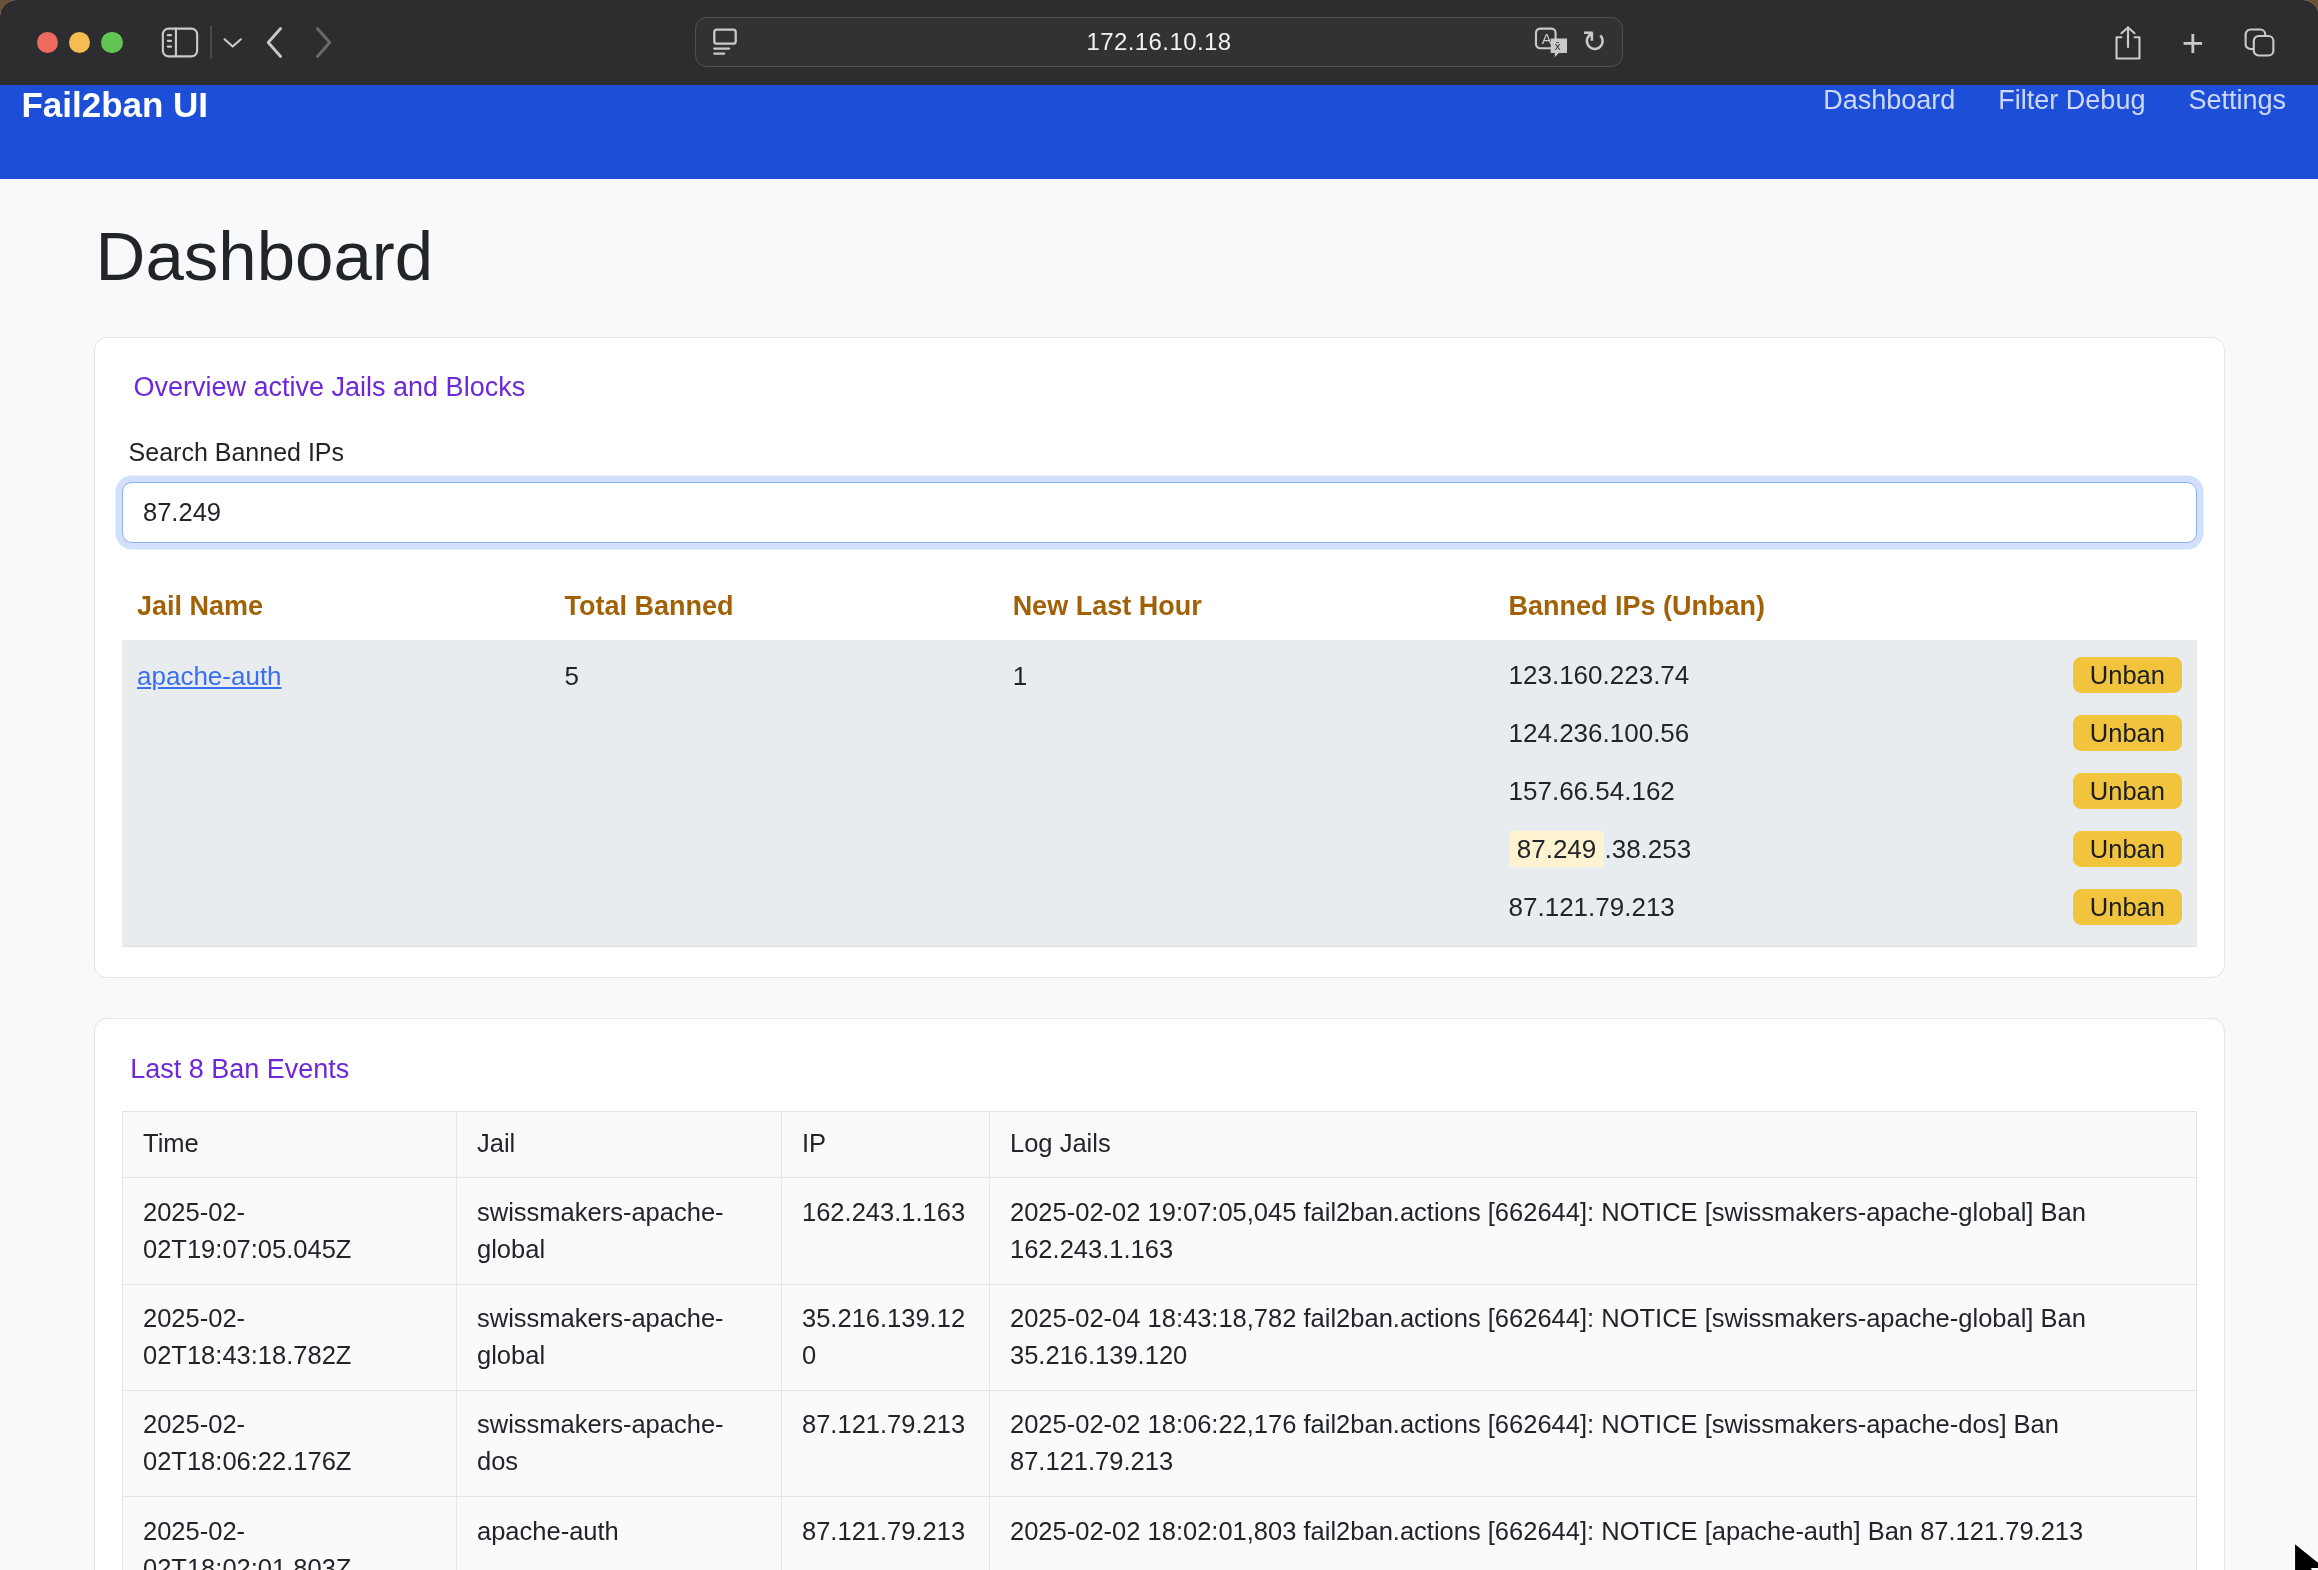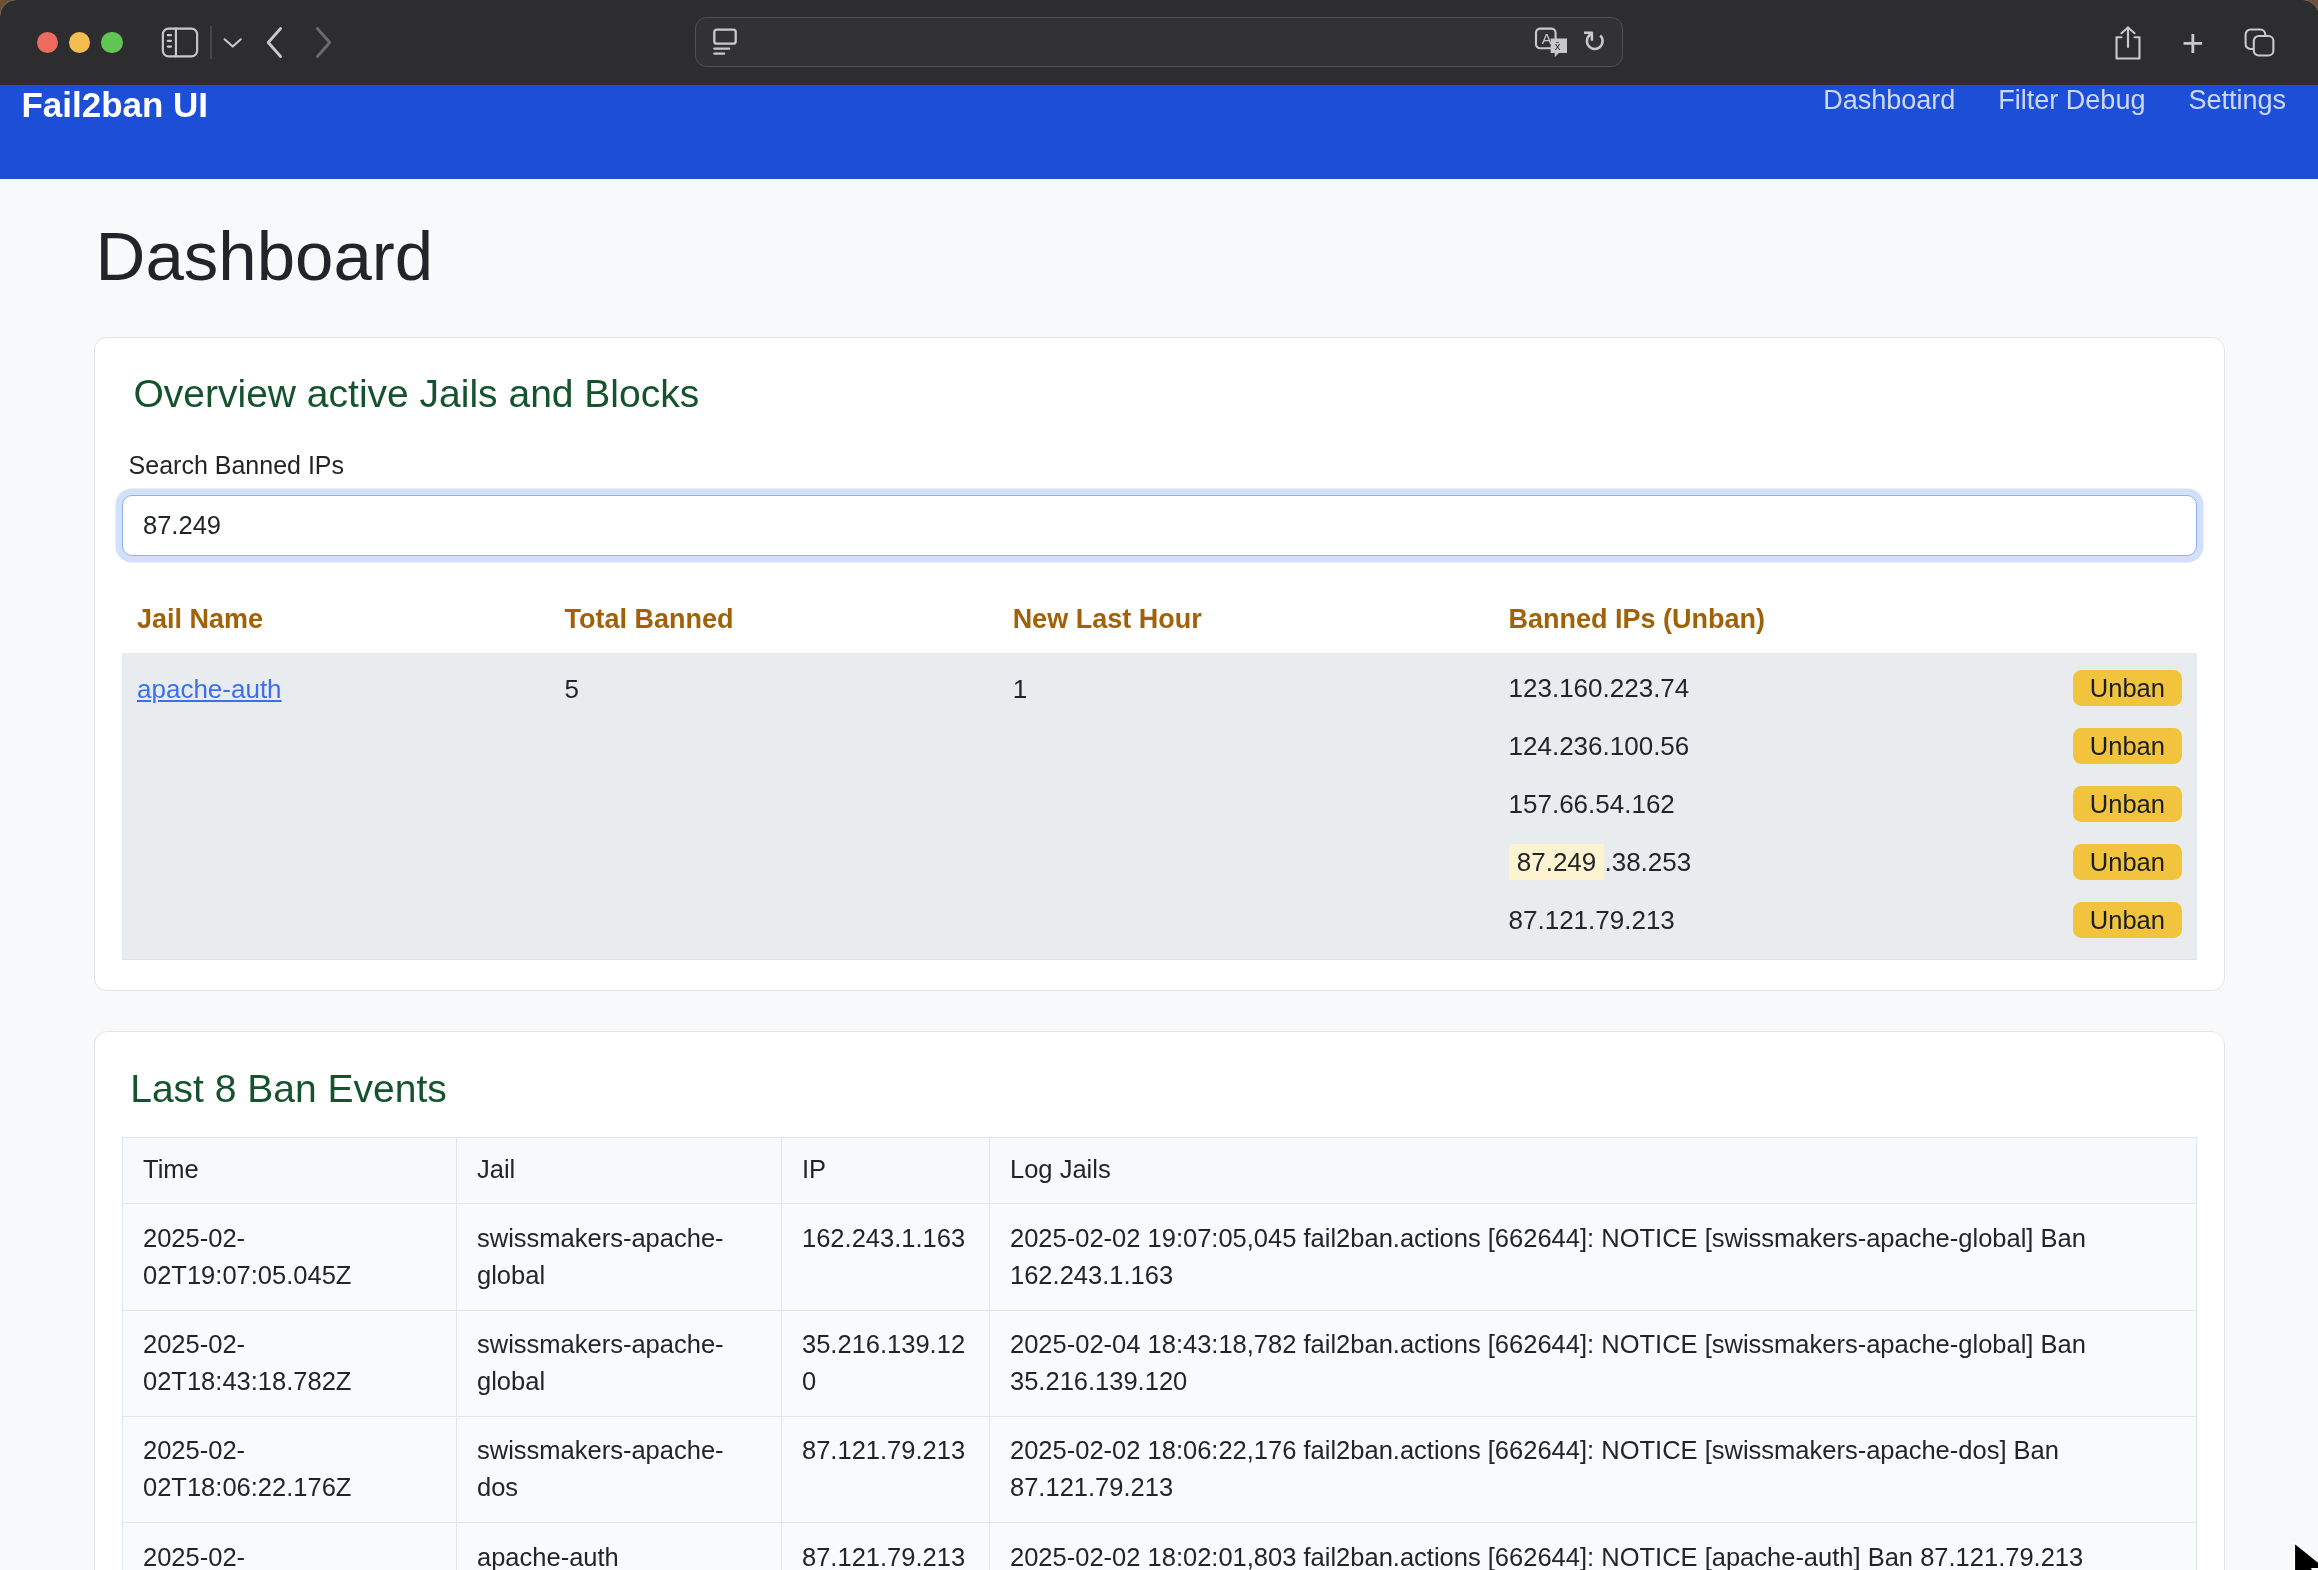--- a/index.html
+++ b/index.html
@@ -77,21 +77,21 @@
   }
   .page-title { font-size: 69px; font-weight: 500; color: #212529; margin: 1.6px 0 41px 1.6px; }
 
   .card {
     background: #ffffff;
     border: 1.6px solid #e2e5e9;
     border-radius: 13px;
     padding: 31px 27px 30px 27px;
   }
   .card + .card { margin-top: 40px; }
-  .card-title { font-size: 39px; font-weight: 500; color: #14532d; margin: 3.3px 0 35px 11.5px; }
+  .card-title { font-size: 27px; font-weight: 500; color: #6d28d9; margin: 3.3px 0 35px 11.5px; }
   .card-title.tight { margin-bottom: 26px; margin-left: 8.2px; }
 
   .search-label { display: block; font-size: 25px; color: #212529; margin: 0 0 15px 6.6px; }
   .search-input {
     width: 100%; height: 61px;
     border: 1.6px solid #8ab1f9; border-radius: 10px;
     box-shadow: 0 0 0 6.6px rgba(49,112,237,0.22);
     font-size: 25.5px; color: #212529;
     padding: 0 20px;
     font-family: inherit;
@@ -181,20 +181,21 @@
         </svg>
       </button>
     </div>
 
     <div class="url-box">
       <svg class="chrome-icon" width="28" height="30" viewBox="0 0 34 36" style="stroke-width:2.8; z-index:1;">
         <rect x="4" y="3" width="26" height="17" rx="3"></rect>
         <line x1="4" y1="26" x2="22" y2="26"></line>
         <line x1="4" y1="32" x2="16" y2="32"></line>
       </svg>
+      <span class="url-text">172.16.10.18</span>
       <span class="url-right">
         <svg width="35" height="31" viewBox="0 0 42 38">
           <rect x="2" y="2" width="24" height="24" rx="5" fill="none" stroke="#c9c9cb" stroke-width="2.6"></rect>
           <text x="9" y="21" font-size="18" fill="#c9c9cb" font-family="Liberation Sans, sans-serif">A</text>
           <path d="M20 14 h20 v18 h-10 l-5 5 v-5 h-5 z" fill="#c9c9cb"></path>
           <text x="25" y="28" font-size="14" fill="#2d2d2f" font-family="Liberation Sans, sans-serif">x̄</text>
         </svg>
         <button class="chrome-btn">
           <span class="reload-glyph">↻</span>
         </button>

